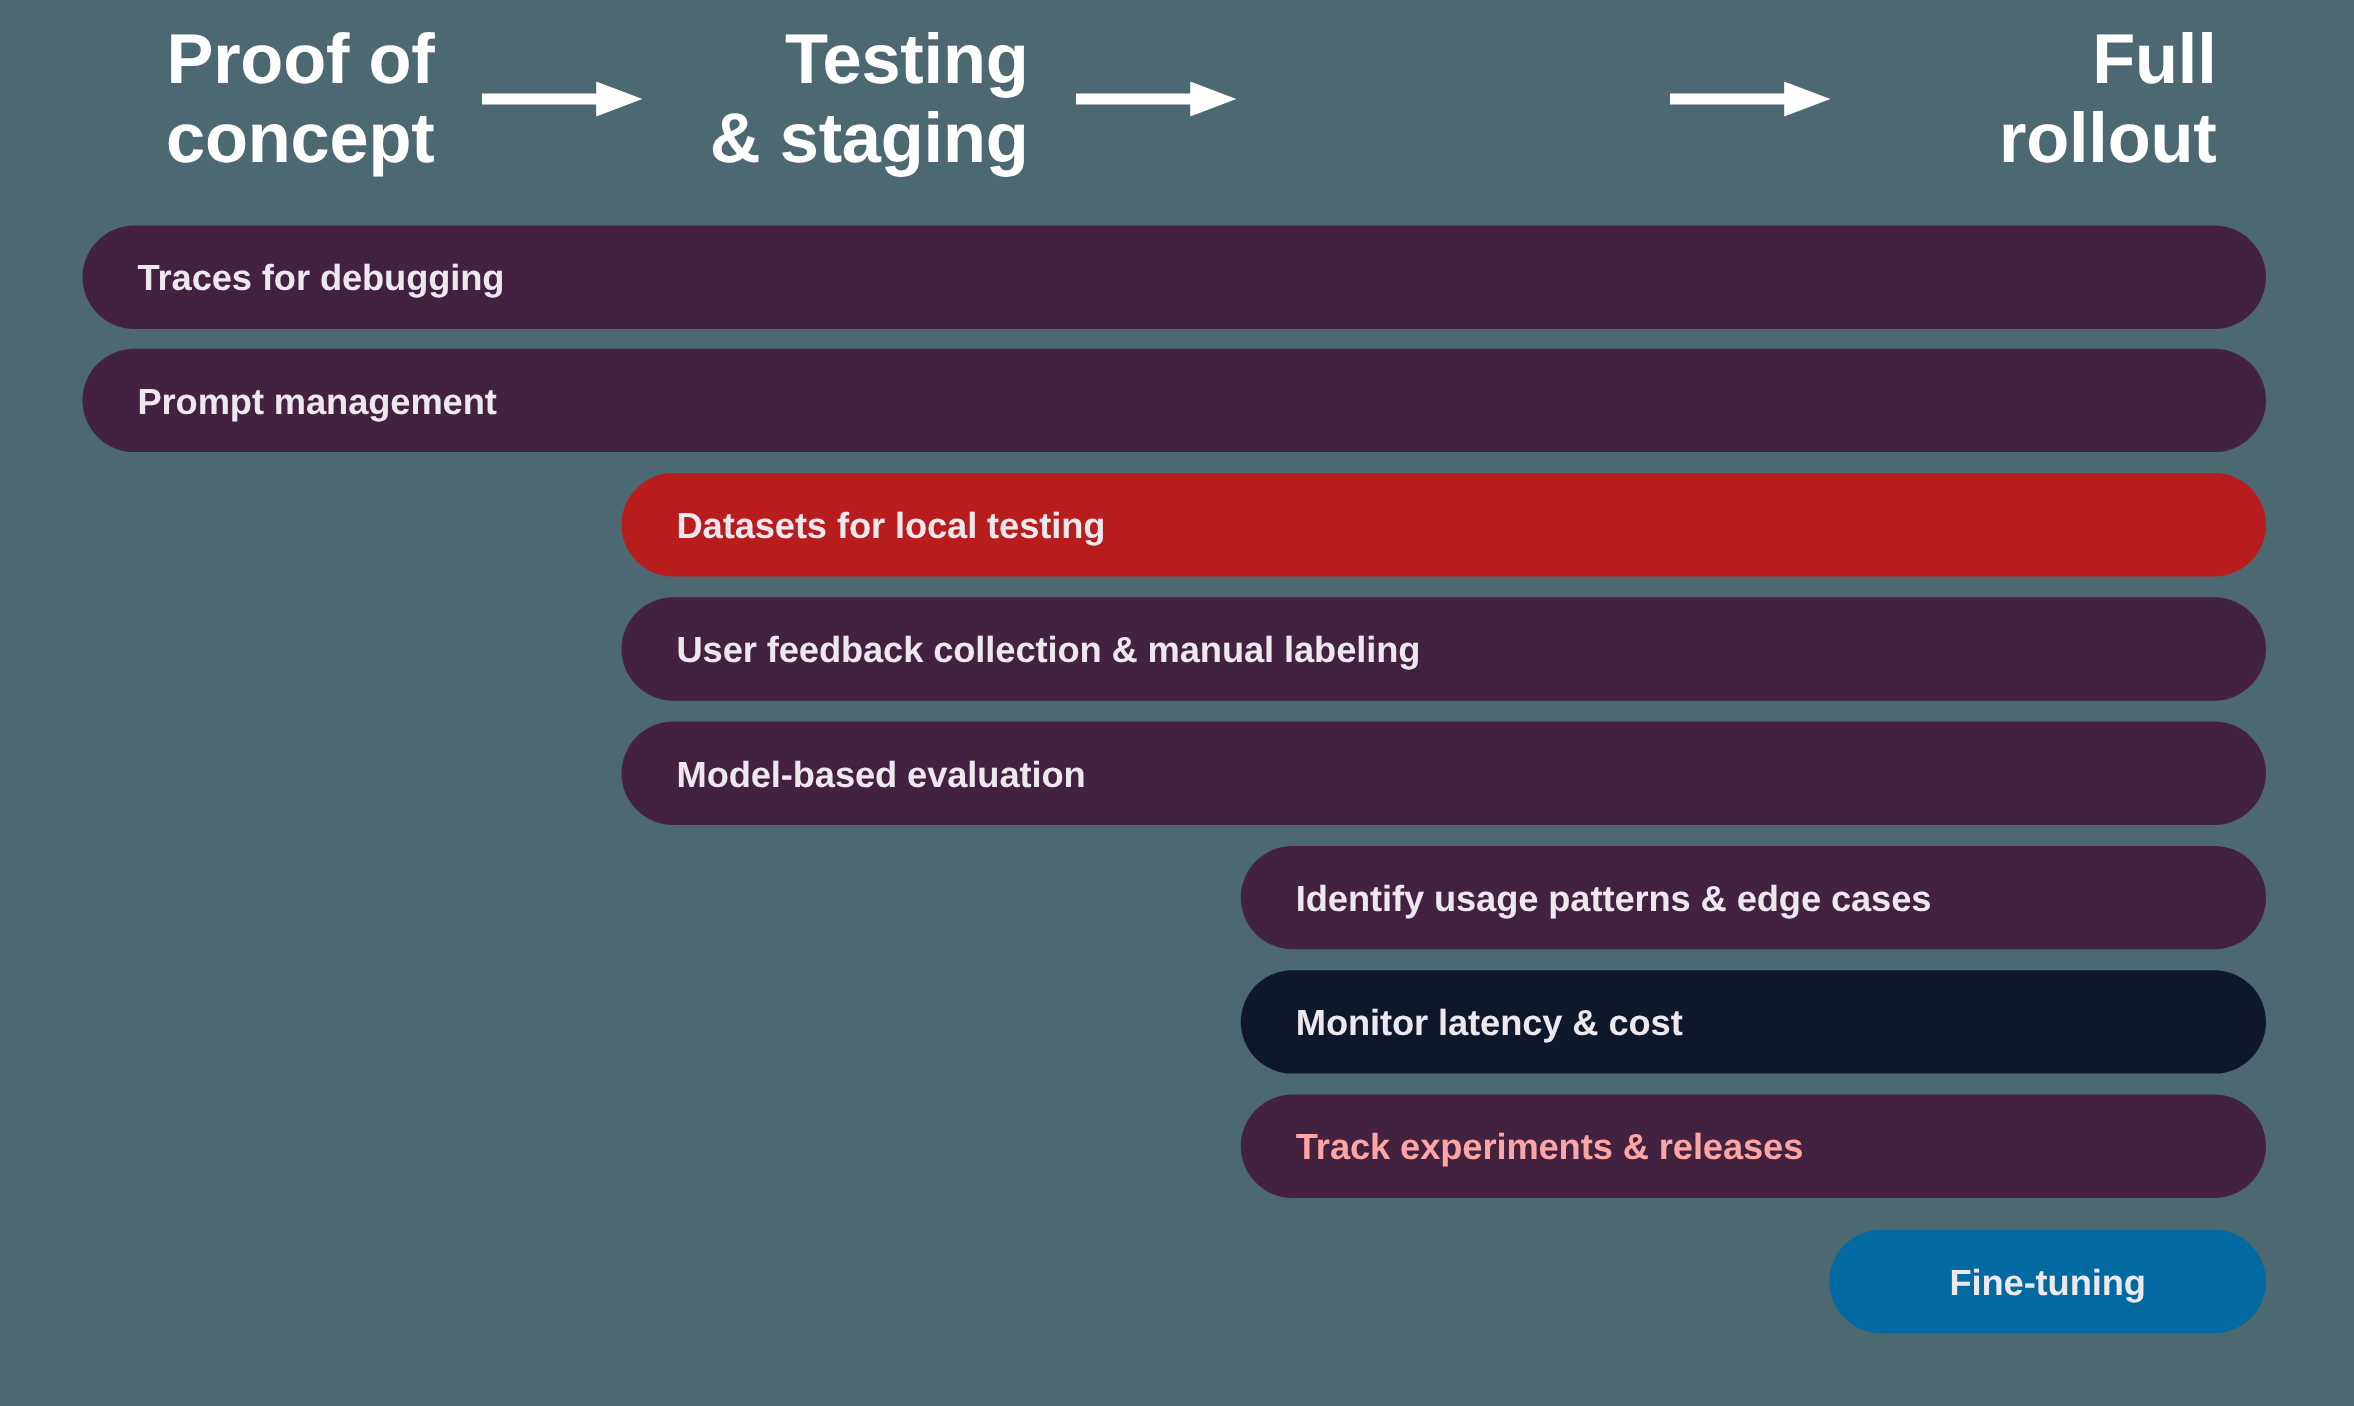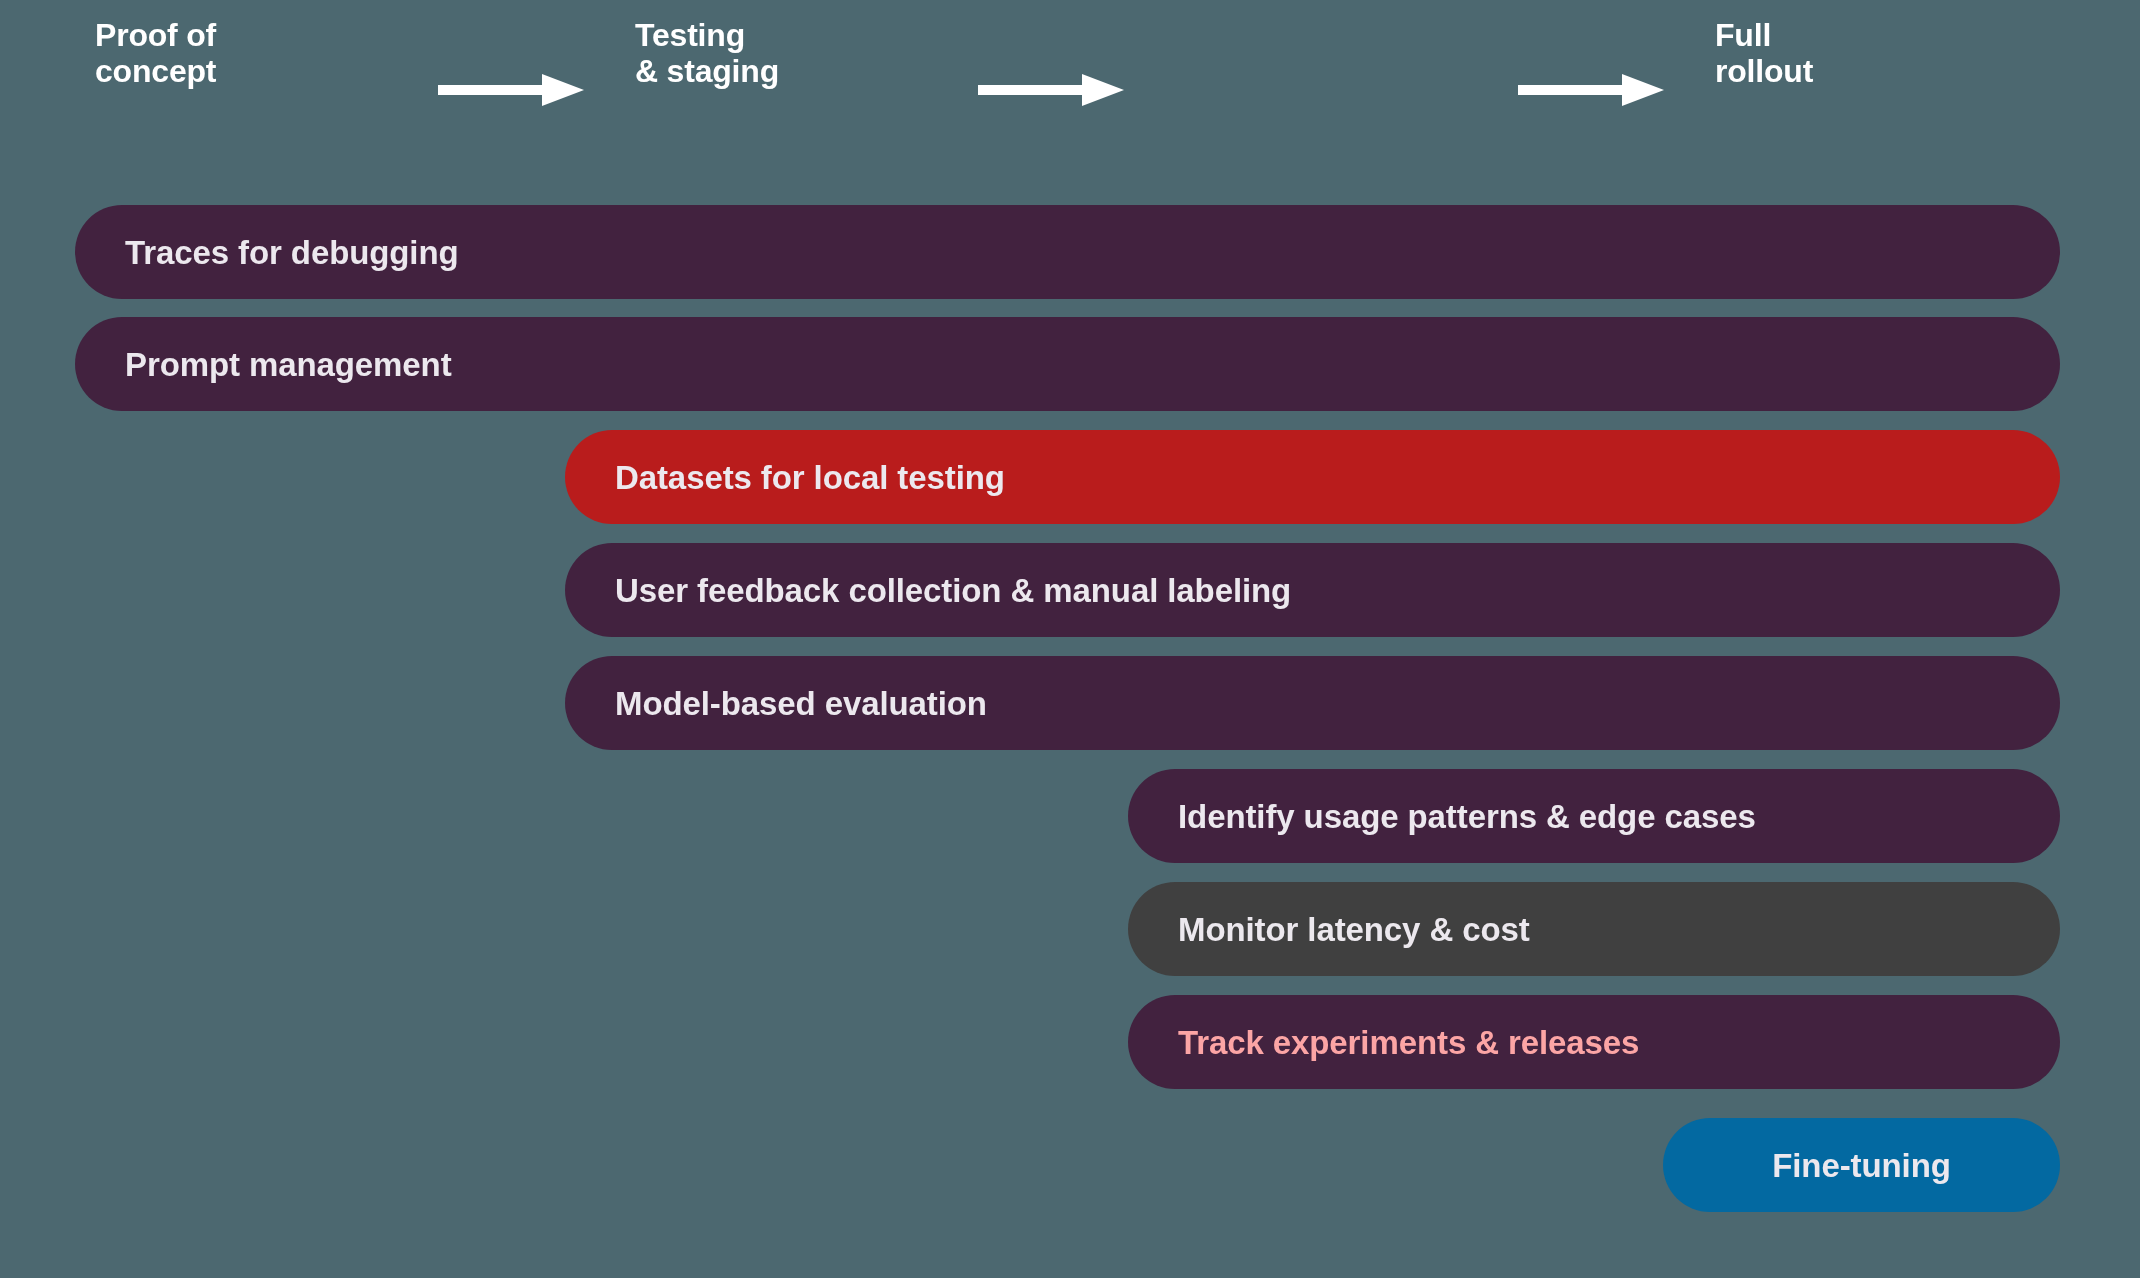--- a/index.html
+++ b/index.html
@@ -29,23 +29,23 @@
     top: 0;
     width: 2140px;
     height: 180px;
   }
 
   .phase {
     position: absolute;
     top: 18px;
     width: 300px;
     margin-left: -150px;
-    text-align: left;
+    text-align: right;
     color: #ffffff;
-    font-size: 32px;
+    font-size: 64px;
     font-weight: bold;
     line-height: 1.12;
     letter-spacing: -0.2px;
     white-space: pre-line;
   }
 
   .phase-arrow {
     position: absolute;
     top: 74px;
     width: 146px;
@@ -129,21 +129,21 @@
       </div>
       <div class="bar align-left" style="left: 565px; width: 1495px; top: 363px; background: rgb(66, 34, 63);">
         <span class="bar-label" style="color: rgb(236, 232, 238);">User feedback collection &amp; manual labeling</span>
       </div>
       <div class="bar align-left" style="left: 565px; width: 1495px; top: 476px; background: rgb(66, 34, 63);">
         <span class="bar-label" style="color: rgb(236, 232, 238);">Model-based evaluation</span>
       </div>
       <div class="bar align-left" style="left: 1128px; width: 932px; top: 589px; background: rgb(66, 34, 63);">
         <span class="bar-label" style="color: rgb(236, 232, 238);">Identify usage patterns &amp; edge cases</span>
       </div>
-      <div class="bar align-left" style="left: 1128px; width: 932px; top: 702px; background: #404040;">
+      <div class="bar align-left" style="left: 1128px; width: 932px; top: 702px; background: #0f172a;">
         <span class="bar-label" style="color: rgb(236, 232, 238);">Monitor latency &amp; cost</span>
       </div>
       <div class="bar align-left" style="left: 1128px; width: 932px; top: 815px; background: rgb(66, 34, 63);">
         <span class="bar-label" style="color: #fca5a5;">Track experiments &amp; releases</span>
       </div>
       <div class="bar align-center" style="left: 1663px; width: 397px; top: 938px; background: #0369a1; justify-content: center;">
         <span class="bar-label" style="color: rgb(236, 232, 238);">Fine-tuning</span>
       </div>
     </div>
 

